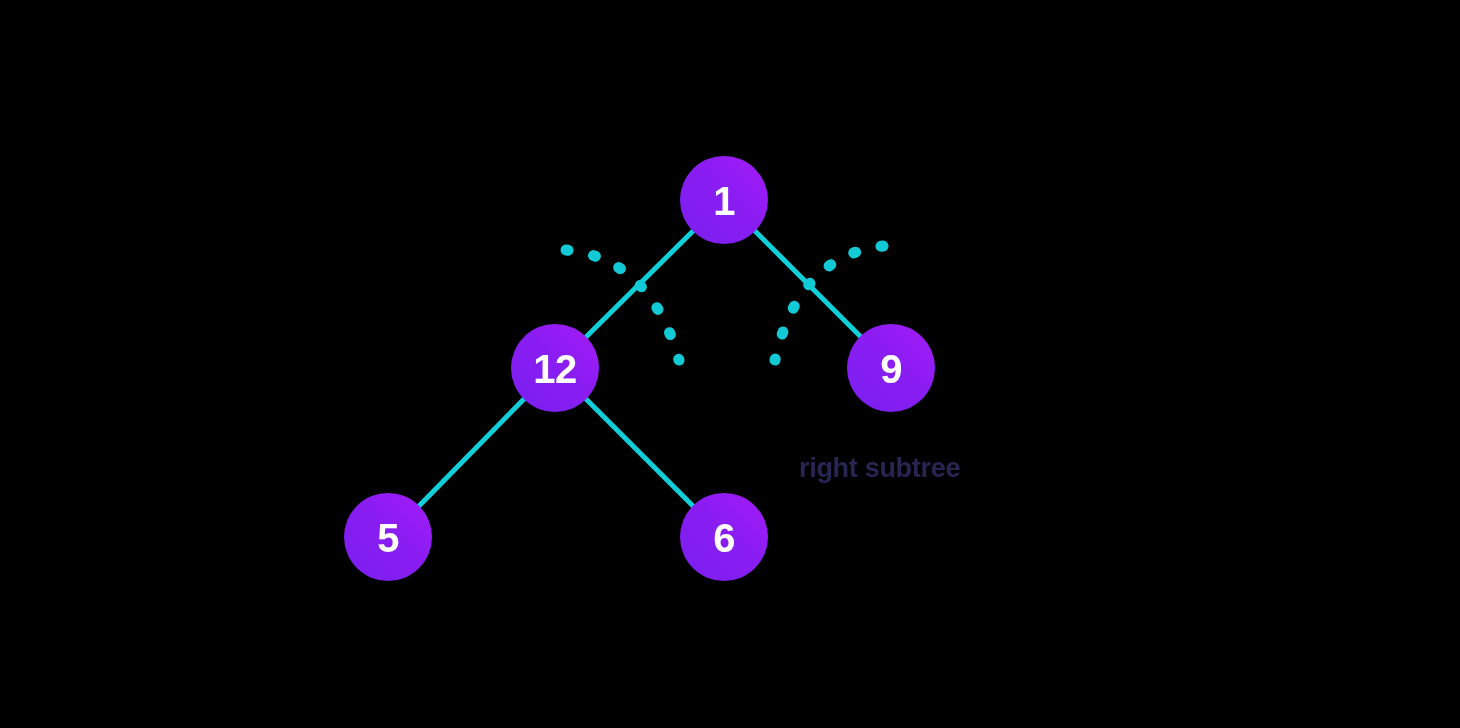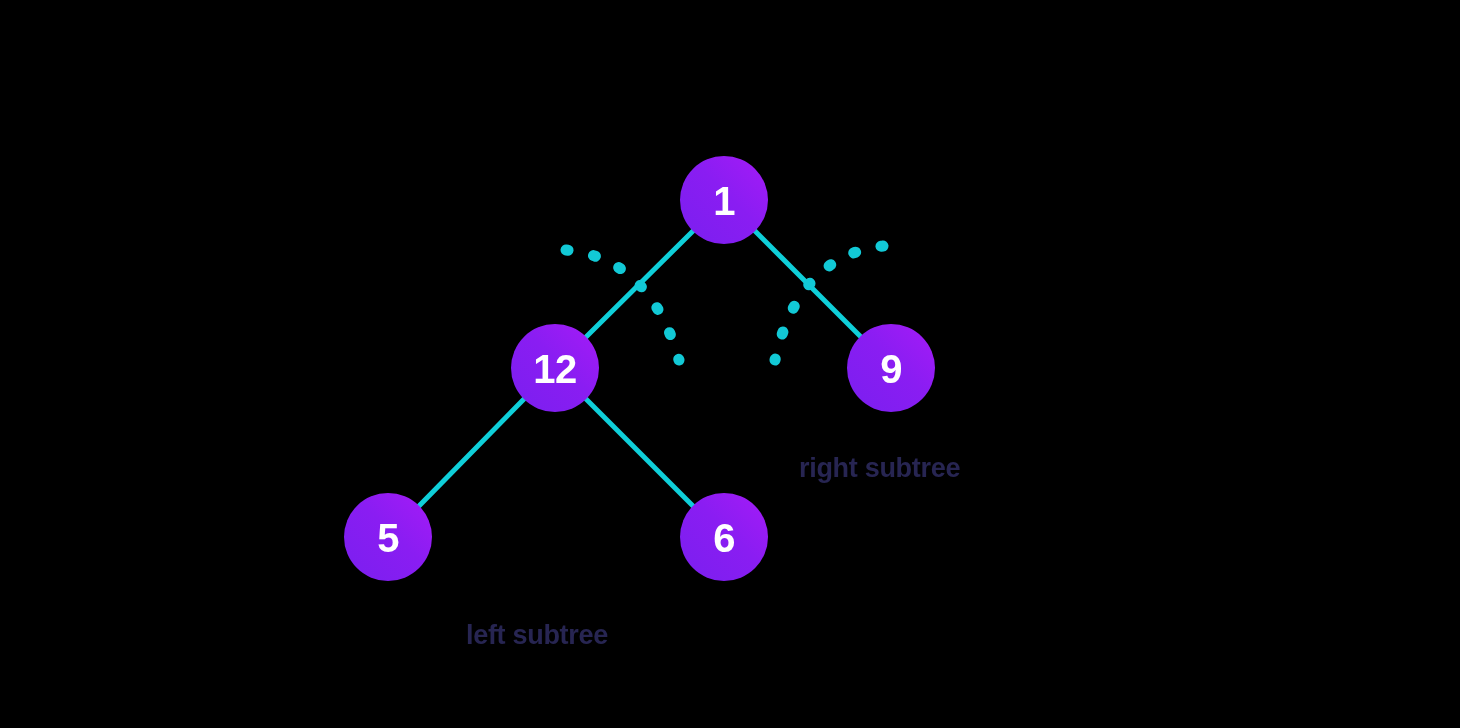--- a/index.html
+++ b/index.html
@@ -112,15 +112,14 @@
         <circle cx="724" cy="537" r="44" fill="url(#nodeGrad)"></circle>
         <text class="node-label" x="724" y="538">6</text>
       </g>
 
     </g>
   </svg>
 
 
   <div class="annot-label" id="label-right-subtree">right subtree</div>
 
-  <div class="annot-label" id="label-left-subtree">left subtree</div>
 
 </div>
 
 </body></html>

